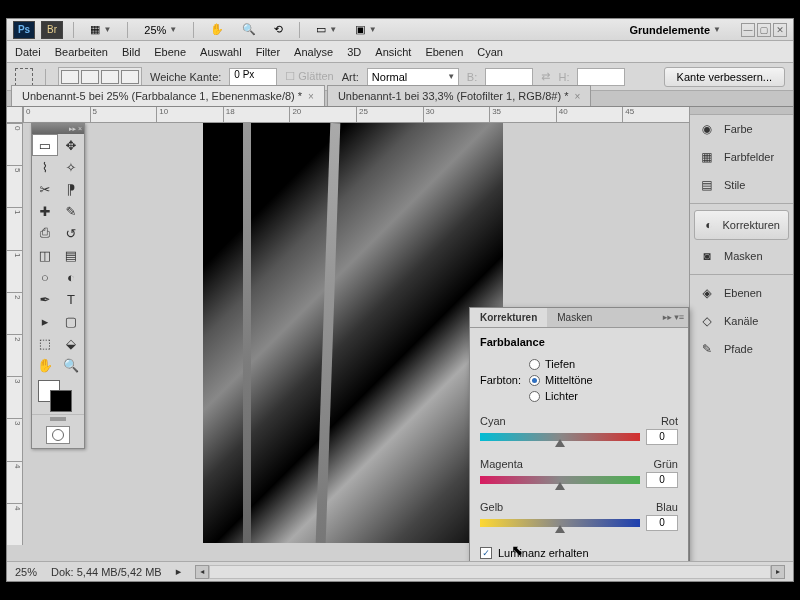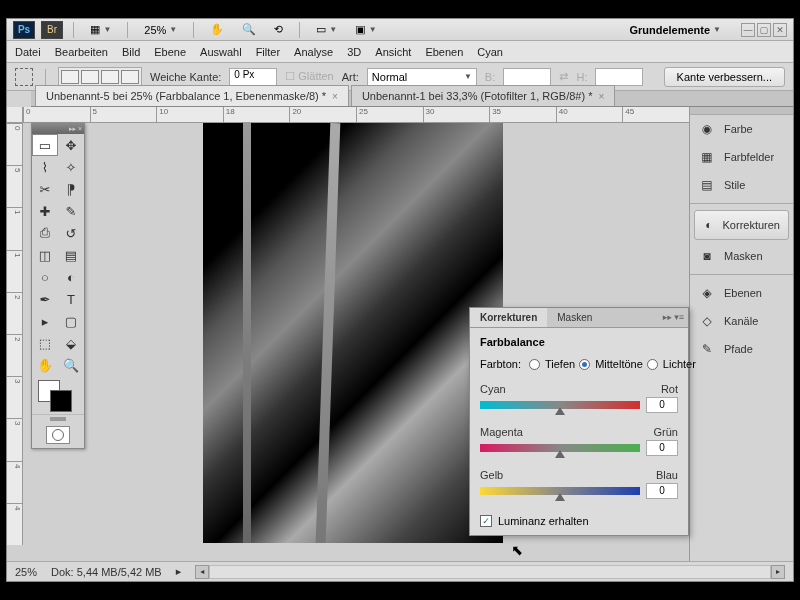--- a/index.html
+++ b/index.html
@@ -22,26 +22,26 @@
 .menubar { height: 22px; background: #e4e4e4; display: flex; align-items: center; padding: 0 8px; gap: 14px; border-bottom: 1px solid #aaa; }
 .menu-item { color: #222; }
 
 
 .optbar { height: 28px; background: #d8d8d8; display: flex; align-items: center; padding: 0 8px; gap: 8px; border-bottom: 1px solid #aaa; }
 .opt-ico { width: 18px; height: 18px; border: 1px dashed #666; }
 .opt-group { display: flex; gap: 2px; padding: 2px; border: 1px solid #aaa; background: #e8e8e8; }
 .opt-swatch { width: 18px; height: 14px; border: 1px solid #888; background: #f0f0f0; }
 .opt-label { color: #333; }
 .opt-input { width: 48px; height: 18px; border: 1px solid #aaa; background: #fff; padding: 0 4px; font-size: 10px; }
-.opt-select { width: 110px; height: 18px; border: 1px solid #aaa; background: #fff; padding: 2px 4px; font-size: 10px; display: flex; align-items: center; justify-content: space-between; gap: 40px; }
+.opt-select { width: 92px; height: 18px; border: 1px solid #aaa; background: #fff; padding: 2px 4px; font-size: 10px; display: flex; align-items: center; justify-content: space-between; gap: 40px; }
 .opt-disabled { color: #aaa; }
 .opt-btn-wide { padding: 3px 12px; border: 1px solid #aaa; background: linear-gradient(#f4f4f4,#e0e0e0); border-radius: 3px; margin-left: auto; }
 
 
-.doctabs { height: 16px; background: #c4c4c4; display: flex; align-items: flex-end; padding-left: 4px; border-bottom: 1px solid #888; margin-left: 24px; }
+.doctabs { height: 16px; background: #c4c4c4; display: flex; align-items: flex-end; padding-left: 4px; border-bottom: 1px solid #888; }
 .doctab { padding: 4px 10px; background: #d4d4d4; border: 1px solid #999; border-bottom: none; display: flex; align-items: center; gap: 6px; font-size: 10px; color: #333; margin-right: 2px; }
 .doctab.active { background: #e8e8e8; }
 .tab-close { color: #888; font-size: 10px; }
 
 
 .main { flex: 1; display: flex; position: relative; background: #d0d0d0; overflow: hidden; }
 .toolbox { position: absolute; left: 24px; top: 16px; width: 54px; background: #d4d4d4; border: 1px solid #888; z-index: 10; box-shadow: 1px 1px 3px rgba(0,0,0,0.3); }
 .toolbox-head { height: 10px; background: linear-gradient(#888,#666); display: flex; justify-content: flex-end; align-items: center; padding-right: 2px; }
 .toolbox-head span { color: #ccc; font-size: 7px; }
 .tool-grid { display: grid; grid-template-columns: 1fr 1fr; }
@@ -67,21 +67,21 @@
 
 
 .adj-panel { position: absolute; right: 104px; top: 200px; width: 220px; background: #dcdcdc; border: 1px solid #888; z-index: 20; box-shadow: 2px 2px 6px rgba(0,0,0,0.3); }
 .adj-tabs { display: flex; background: #c8c8c8; border-bottom: 1px solid #999; }
 .adj-tab { padding: 4px 10px; font-size: 10px; color: #333; }
 .adj-tab.active { background: #dcdcdc; font-weight: bold; }
 .adj-tab-r { margin-left: auto; padding: 4px 4px; font-size: 9px; color: #666; }
 .adj-body { padding: 8px 10px; }
 .adj-title { font-weight: bold; margin-bottom: 10px; display: block; }
 .adj-row { display: flex; align-items: center; gap: 8px; margin-bottom: 6px; }
-.adj-radios { display: flex; flex-direction: row; gap: 4px; }
+.adj-radios { display: flex; flex-direction: column; gap: 4px; }
 .radio-row { display: flex; align-items: center; gap: 5px; }
 .radio { width: 11px; height: 11px; border: 1px solid #666; border-radius: 50%; display: flex; align-items: center; justify-content: center; background: #fff; }
 .radio.sel::after { content: ""; width: 5px; height: 5px; background: #3070c0; border-radius: 50%; }
 .slider-group { margin-top: 13px; }
 .slider-labels { display: flex; justify-content: space-between; font-size: 10px; color: #333; margin-bottom: 2px; }
 .slider-row { display: flex; align-items: center; gap: 6px; }
 .slider-track { flex: 1; height: 8px; position: relative; }
 .slider-track.cy-rd { background: linear-gradient(to right, #00bcd4, #888, #d32f2f); }
 .slider-track.mg-gn { background: linear-gradient(to right, #d81b60, #888, #4caf50); }
 .slider-track.yl-bl { background: linear-gradient(to right, #fdd835, #888, #1e40af); }

